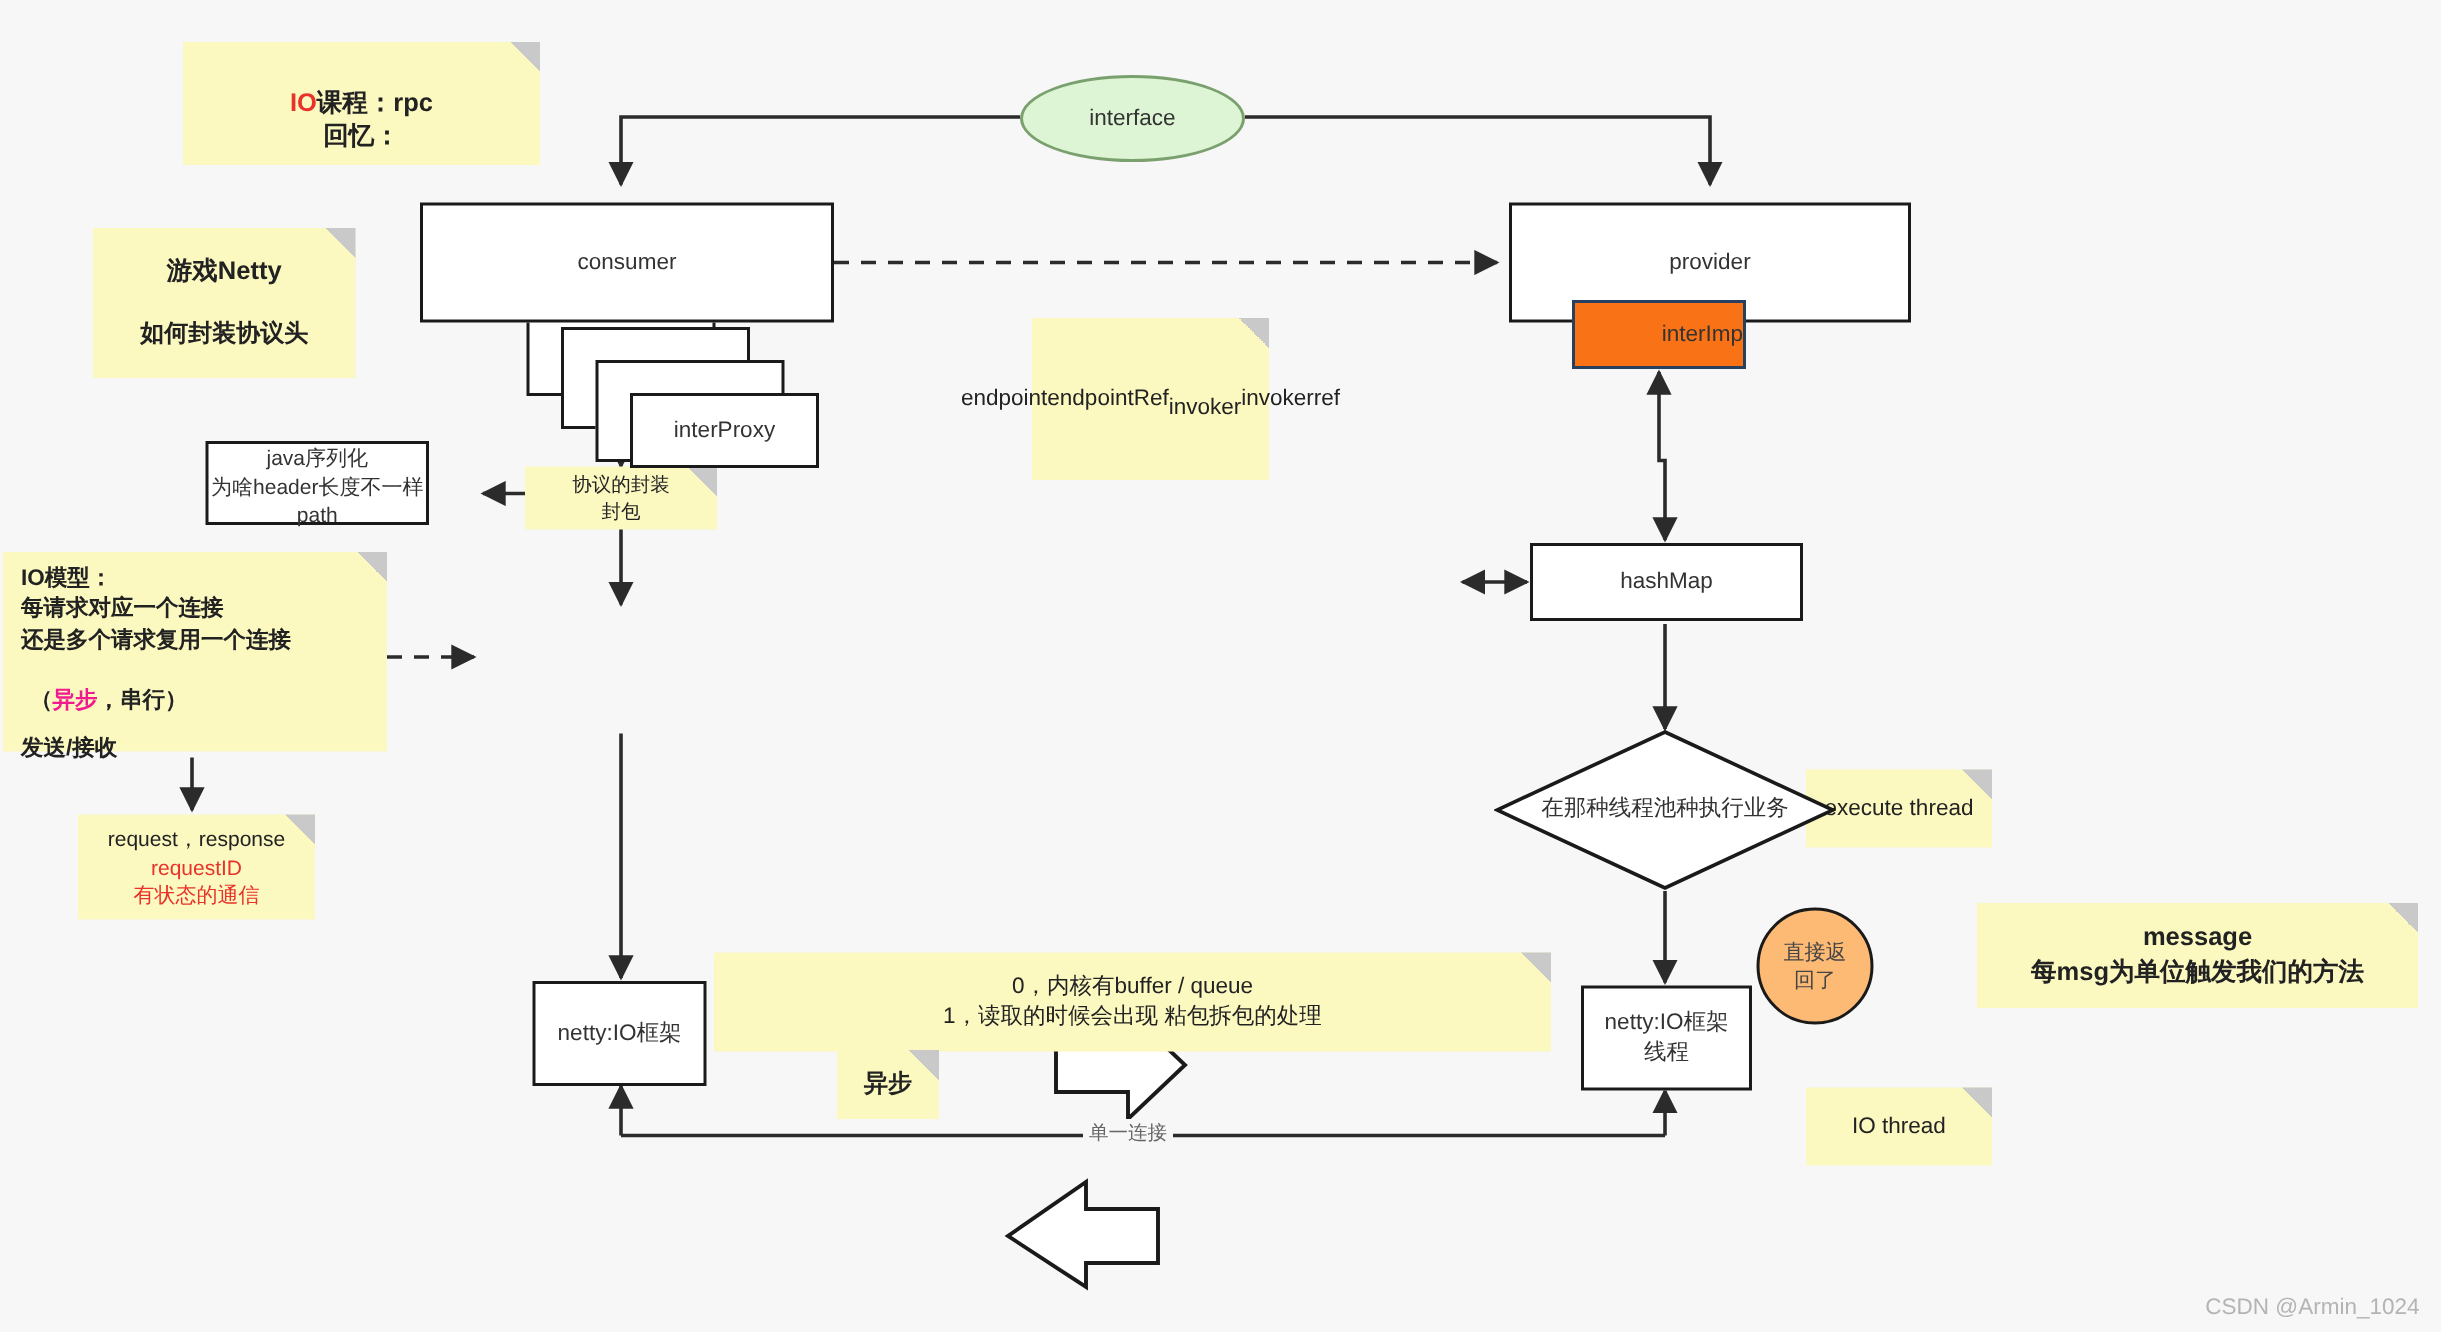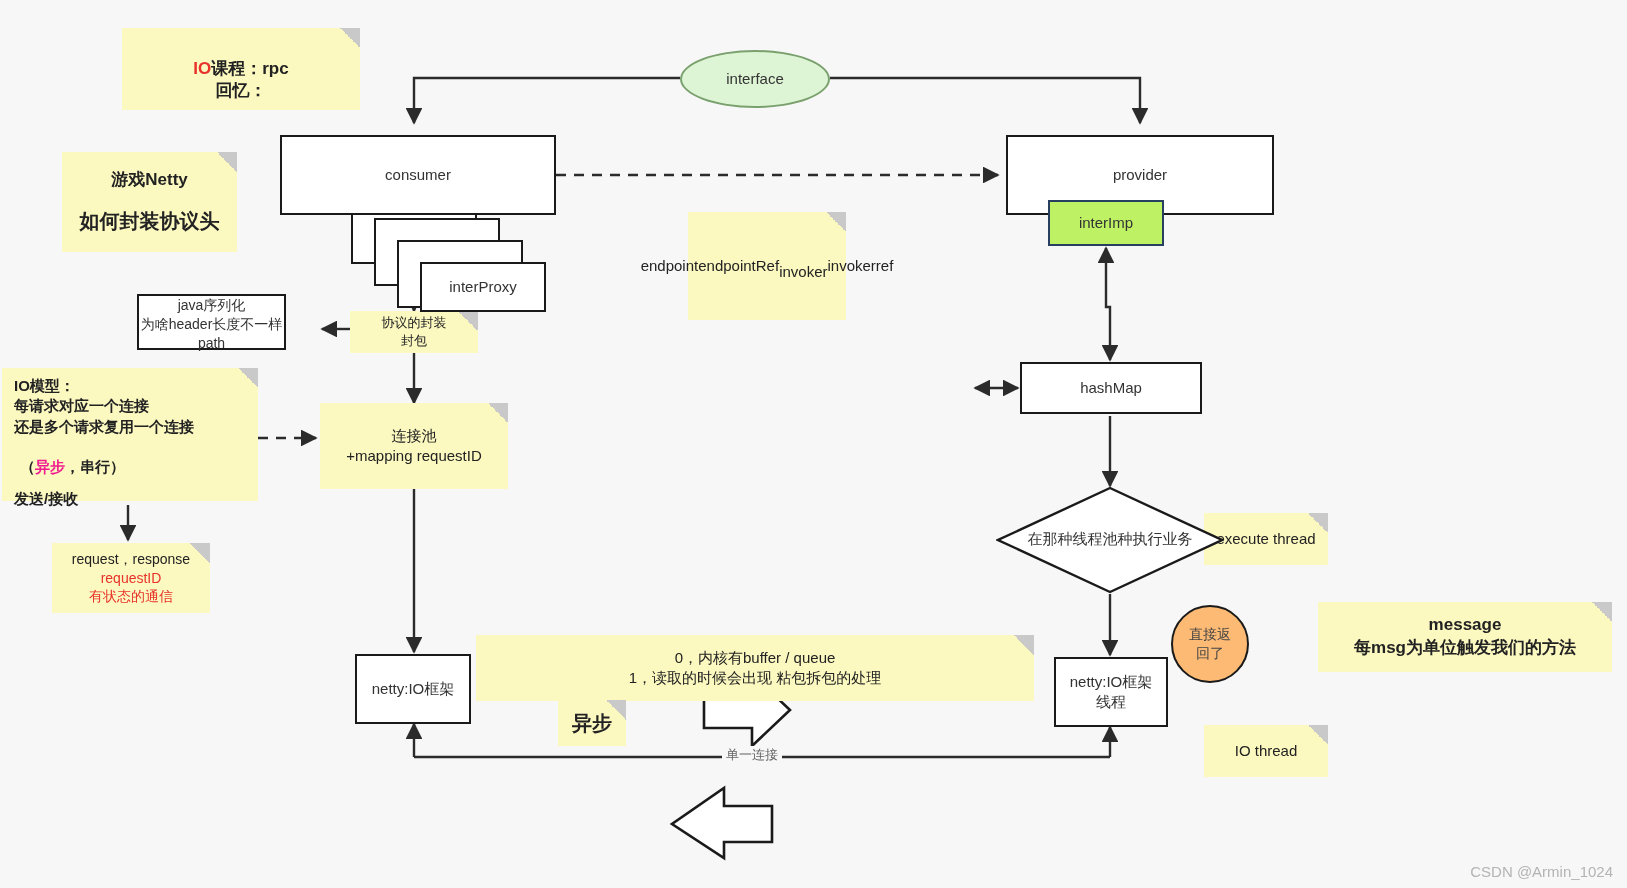--- a/index.html
+++ b/index.html
@@ -19,28 +19,28 @@
     box-shadow:none;
   }
   .note .fold{
     position:absolute;right:0;top:0;width:20px;height:20px;
     background:linear-gradient(225deg,#c9c9c9 0%,#c9c9c9 50%,transparent 50%);
   }
   .note-purple{background:#ccc6ef;color:#222;}
   .note-purple .fold{background:linear-gradient(225deg,#b9b3e2 0%,#b9b3e2 50%,transparent 50%);}
   .ellipse{background:#ddf5d5;border:2px solid #7aa06e;border-radius:50%;color:#333;}
   .circle{background:#fdba74;border:2px solid #1a1a1a;border-radius:50%;color:#444;}
-  .blue{background:#bef264;border:2px solid #27405f;color:#333;}
+  .blue{background:#f97316;border:2px solid #27405f;color:#333;justify-content:flex-end;}
   .diamond-wrap{position:absolute;}
   .diamond-label{position:absolute;display:flex;align-items:center;justify-content:center;text-align:center;color:#333;}
   .lbl{line-height:1.35;white-space:pre-line;}
   .t12{font-size:13px;}
   .t13{font-size:14px;}
   .t14{font-size:15px;}
-  .t15{font-size:20px;}
+  .t15{font-size:16px;}
   .t16{font-size:17px;}
   .bold{font-weight:bold;}
   .red{color:#e8322a;}
   .pink{color:#ef1b8f;}
   .gray{color:#8d8d8d;}
   .watermark{position:absolute;right:14px;bottom:8px;color:#b4b4b4;font-size:15px;}
   .edge-label{position:absolute;background:#f7f7f7;color:#666;font-size:13px;padding:0 4px;}
 </style>
 </head>
 <body>
@@ -129,25 +129,20 @@
     <div class="lbl t13 red">requestID</div>
     <div class="lbl t13 red">有状态的通信</div>
   </div>
 
   <div class="node note" style="left:350px;top:311px;width:128px;height:42px;flex-direction:column;justify-content:center;">
     <span class="fold"></span>
     <div class="lbl t12">协议的封装</div>
     <div class="lbl t12">封包</div>
   </div>
 
-  <div class="node note" style="left:320px;top:403px;width:188px;height:86px;flex-direction:column;justify-content:center;">
-    <span class="fold"></span>
-    <div class="lbl t14">连接池</div>
-    <div class="lbl t14">+mapping requestID</div>
-  </div>
 
   <div class="node note" style="left:688px;top:212px;width:158px;height:108px;justify-content:center;">
     <span class="fold"></span>
     <div class="lbl t14">endpoint</div>
     <div class="lbl t14">endpointRef</div>
     <div class="lbl t14" style="margin-top:12px;">invoker</div>
     <div class="lbl t14">invokerref</div>
   </div>
 
 

